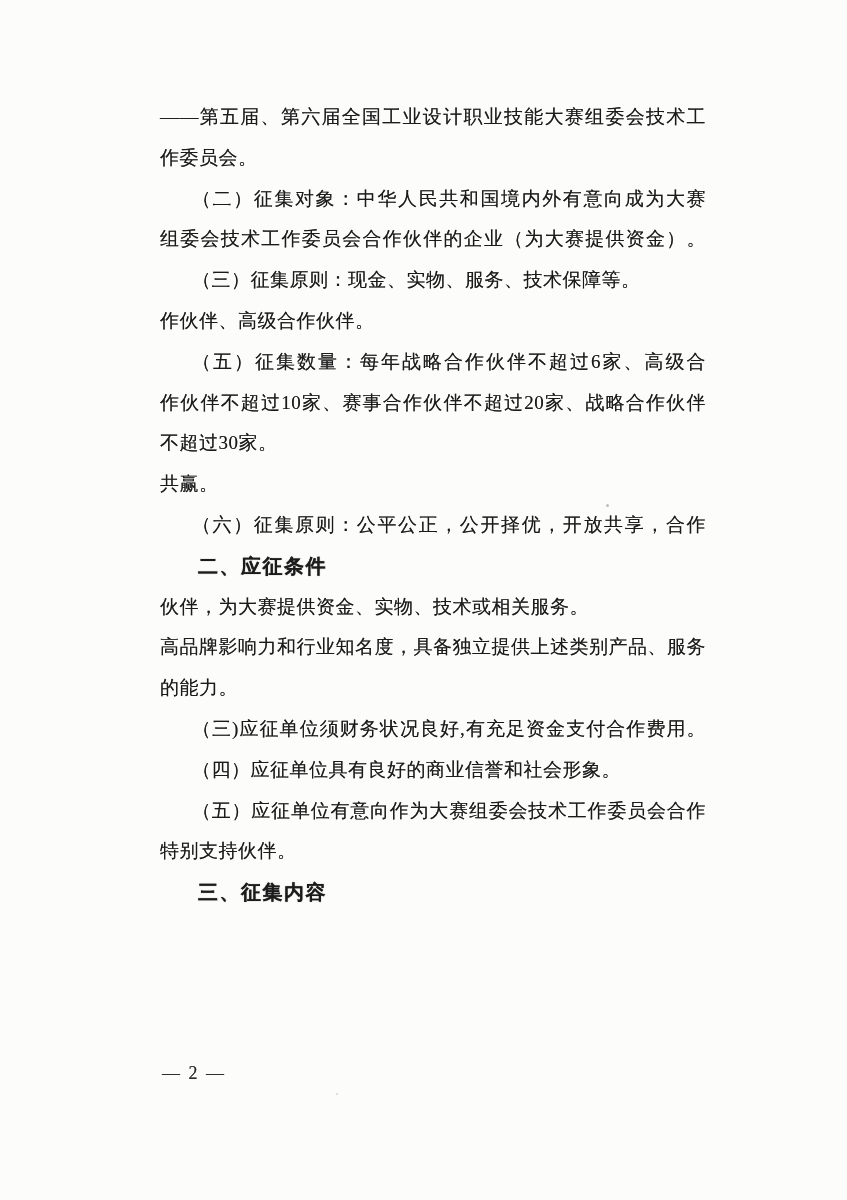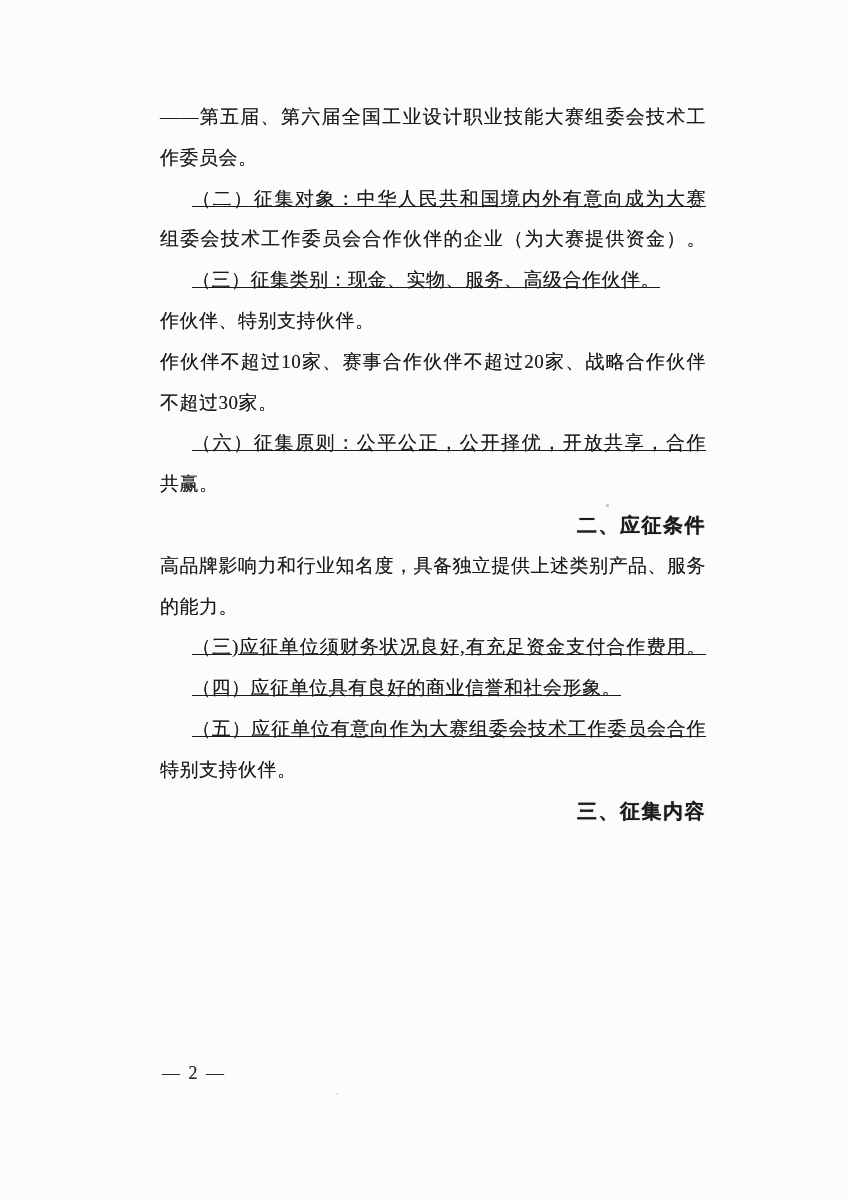--- a/index.html
+++ b/index.html
@@ -29,29 +29,28 @@
     height: 40.8px;
     letter-spacing: 0.5px;
     white-space: nowrap;
     text-shadow: 0 0 0.5px rgba(20,20,20,0.6);
   }
   .line.fill {
     white-space: normal;
     text-align: justify;
     text-align-last: justify;
   }
-  .line.indent { text-indent: 32px; text-decoration: underline; }
+  .line.indent { text-indent: 32px; }
   .line.heading {
     font-family: "Liberation Sans", "DejaVu Sans", sans-serif;
     font-weight: 700;
     font-size: 20px;
     letter-spacing: 1.5px;
     text-indent: 38px;
     text-shadow: 0 0 0.8px rgba(10,10,10,0.8);
-    text-align: right;
   }
   .page-number {
     position: absolute;
     left: 162px;
     top: 1063px;
     font-size: 18px;
     letter-spacing: 2px;
     color: #2a2a2a;
     text-shadow: 0 0 0.5px rgba(20,20,20,0.5);
   }
@@ -66,27 +65,29 @@
 </style>
 </head>
 <body>
 
 <div class="page">
   <div class="content">
     <div class="line fill">——第五届、第六届全国工业设计职业技能大赛组委会技术工</div>
     <div class="line">作委员会。</div>
     <div class="line indent fill">（二）征集对象：中华人民共和国境内外有意向成为大赛</div>
     <div class="line fill">组委会技术工作委员会合作伙伴的企业（为大赛提供资金）。</div>
-    <div class="line indent">（三）征集类别：现金、实物、服务、高级合作伙伴。</div>
-    <div class="line">作伙伴、特别支持伙伴。</div>
+    <div class="line indent">（三）征集原则：现金、实物、服务、技术保障等。</div>
+    <div class="line">作伙伴、高级合作伙伴。</div>
+    <div class="line indent fill">（五）征集数量：每年战略合作伙伴不超过6家、高级合</div>
     <div class="line fill">作伙伴不超过10家、赛事合作伙伴不超过20家、战略合作伙伴</div>
     <div class="line">不超过30家。</div>
+    <div class="line">共赢。</div>
     <div class="line indent fill">（六）征集原则：公平公正，公开择优，开放共享，合作</div>
-    <div class="line">共赢。</div>
     <div class="line heading">二、应征条件</div>
+    <div class="line">伙伴，为大赛提供资金、实物、技术或相关服务。</div>
     <div class="line fill">高品牌影响力和行业知名度，具备独立提供上述类别产品、服务</div>
     <div class="line">的能力。</div>
     <div class="line indent fill">（三)应征单位须财务状况良好,有充足资金支付合作费用。</div>
     <div class="line indent">（四）应征单位具有良好的商业信誉和社会形象。</div>
     <div class="line indent fill">（五）应征单位有意向作为大赛组委会技术工作委员会合作</div>
     <div class="line">特别支持伙伴。</div>
     <div class="line heading">三、征集内容</div>
   </div>
 
   <div class="page-number">— 2 —</div>

